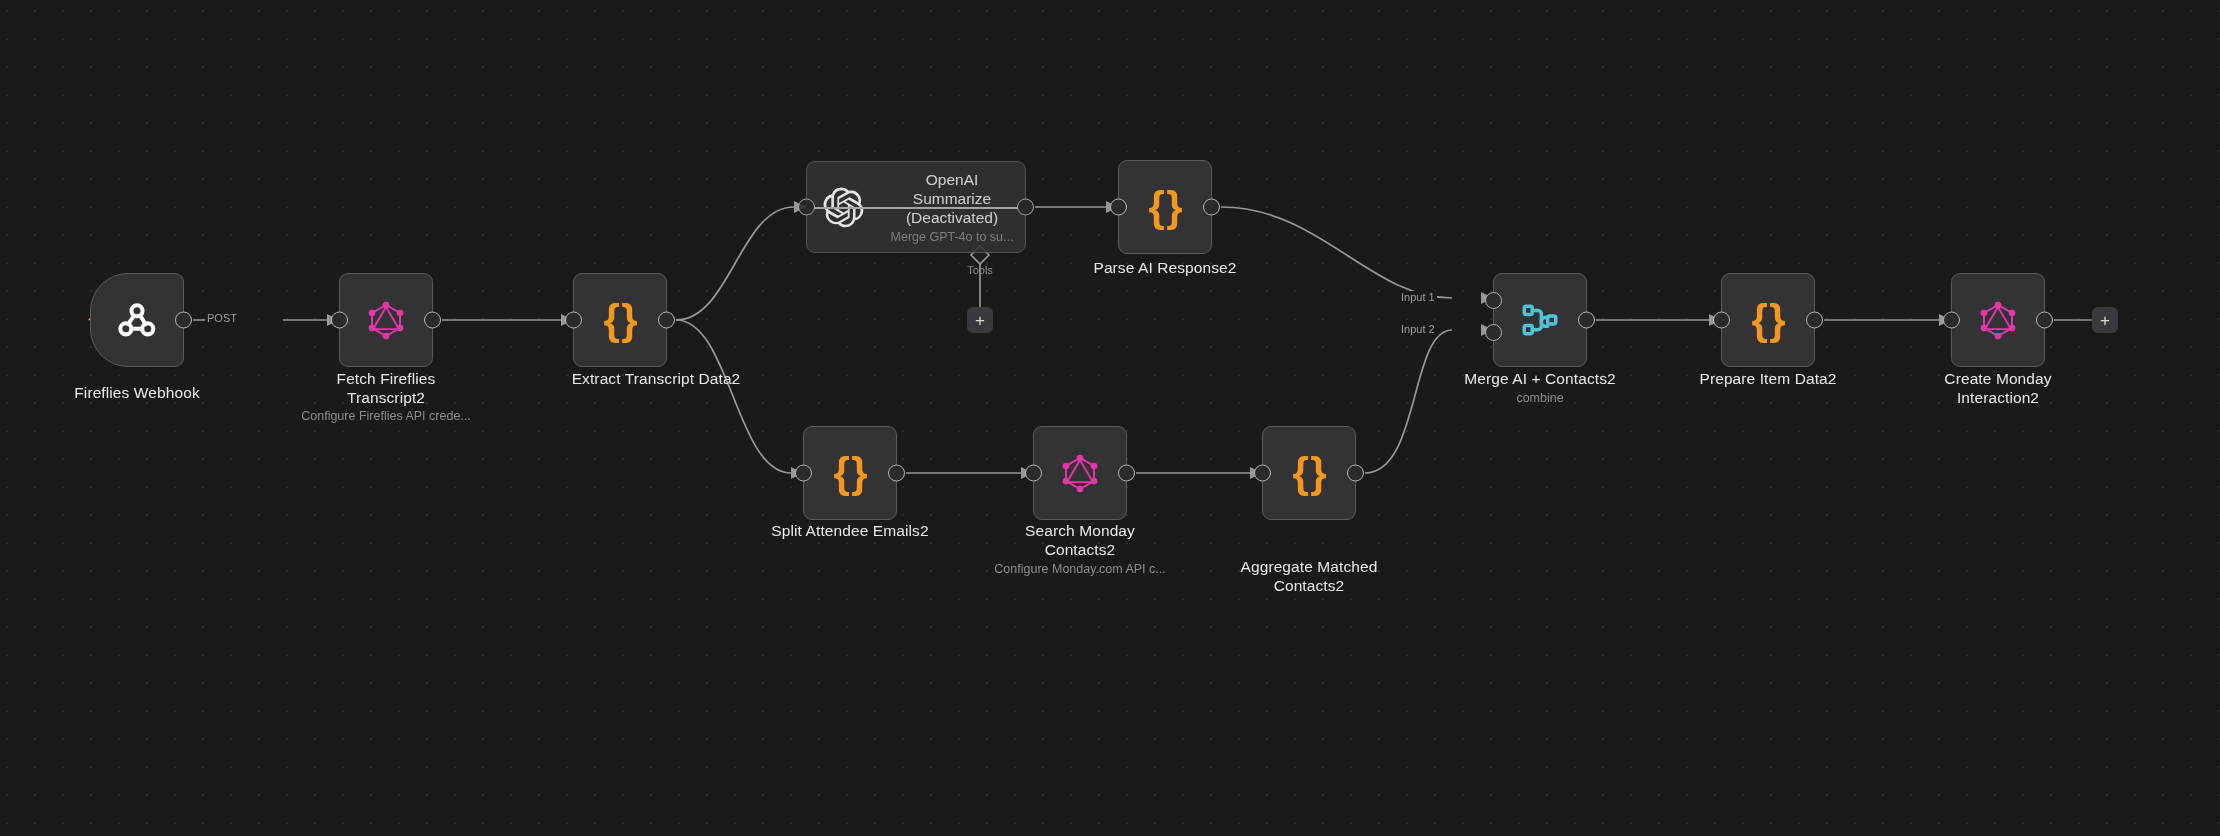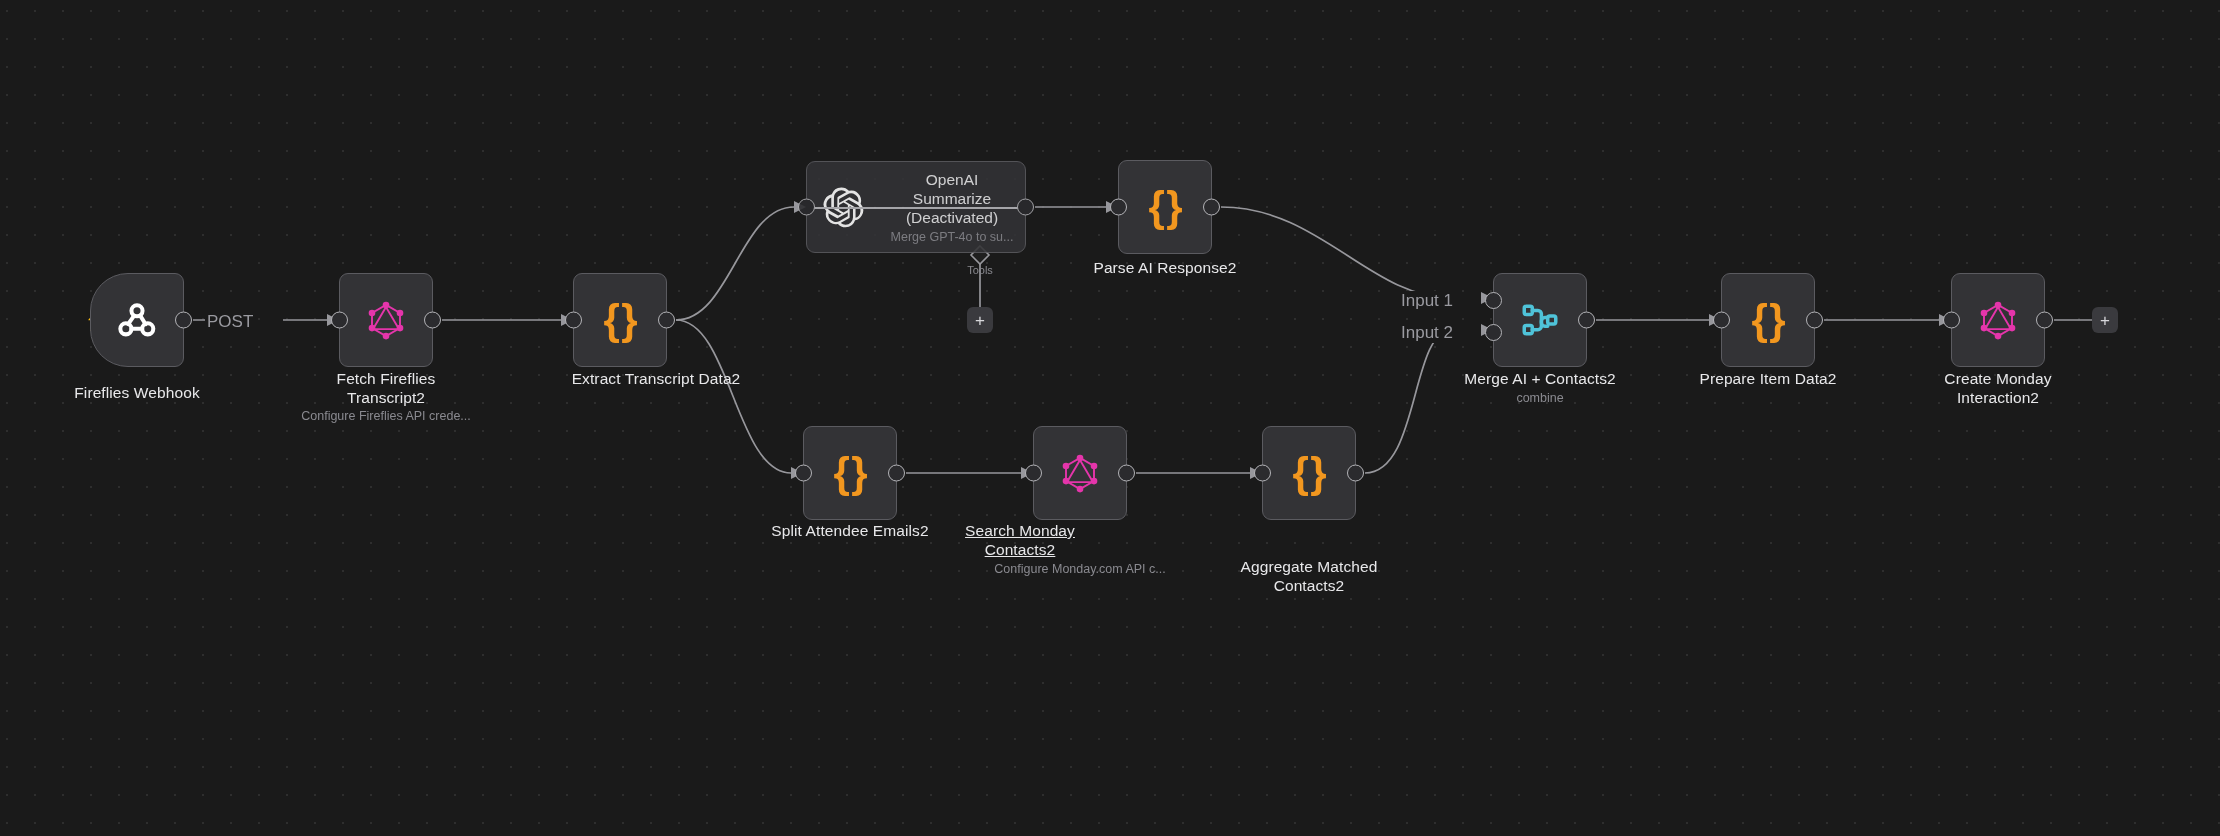--- a/index.html
+++ b/index.html
@@ -107,21 +107,21 @@
     color:#f2971f; font-size:42px; font-weight:700;
     letter-spacing:-1px; line-height:1;
     font-family:"Liberation Sans", sans-serif;
   }
 
   
   .bolt { position:absolute; color:#f0654b; font-size:22px; line-height:1; }
   .wire-label {
     position:absolute;
     color:#9a9aa0;
-    font-size:17px;
+    font-size:11px;
     background:#1a1a1a;
     padding:0 2px;
     white-space:nowrap;
   }
   .plus-btn {
     position:absolute;
     width:26px; height:26px;
     background:#3a3a3e;
     border-radius:6px;
     color:#d8d8dc;
@@ -273,21 +273,21 @@
         <circle cx="20" cy="8" r="1.9"></circle>
         <circle cx="20" cy="16.6" r="1.9"></circle>
         <circle cx="12" cy="21.2" r="1.9"></circle>
         <circle cx="4" cy="16.6" r="1.9"></circle>
         <circle cx="4" cy="8" r="1.9"></circle>
       </g>
     </svg>
     <div class="port in"></div>
     <div class="port out"></div>
   </div>
-  <div class="node-label" style="left:1020px; top:521px;text-decoration:underline;">Search Monday
+  <div class="node-label" style="left:1080px; top:521px;">Search Monday
 Contacts2</div>
   <div class="node-sub issue-text" style="left:1080px; top:561px;">Configure Monday.com API c...</div>
 
   <div class="node square" style="left:1262px; top:426px;">
     <span class="code-brace">{ }</span>
     <div class="port in"></div>
     <div class="port out"></div>
   </div>
   <div class="node-label" style="left:1309px; top:521px;margin-top:36px;">Aggregate Matched
 Contacts2</div>

